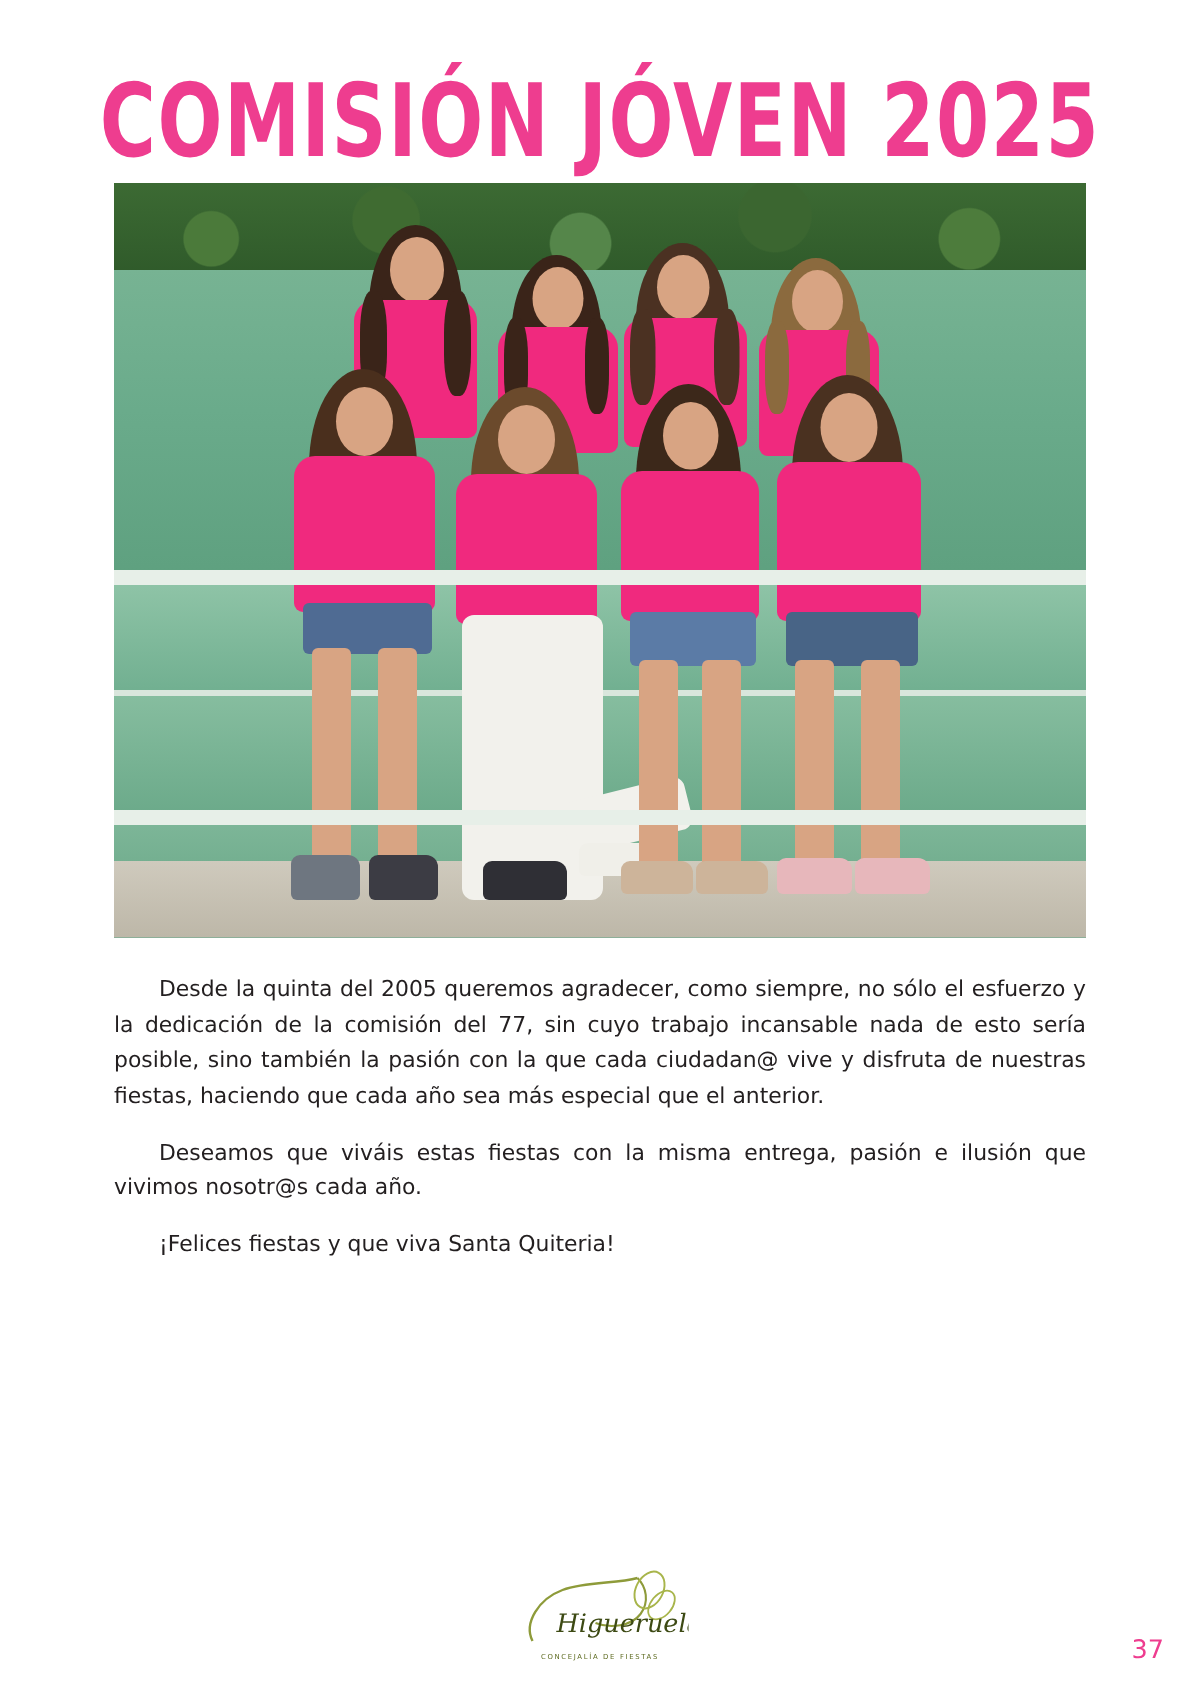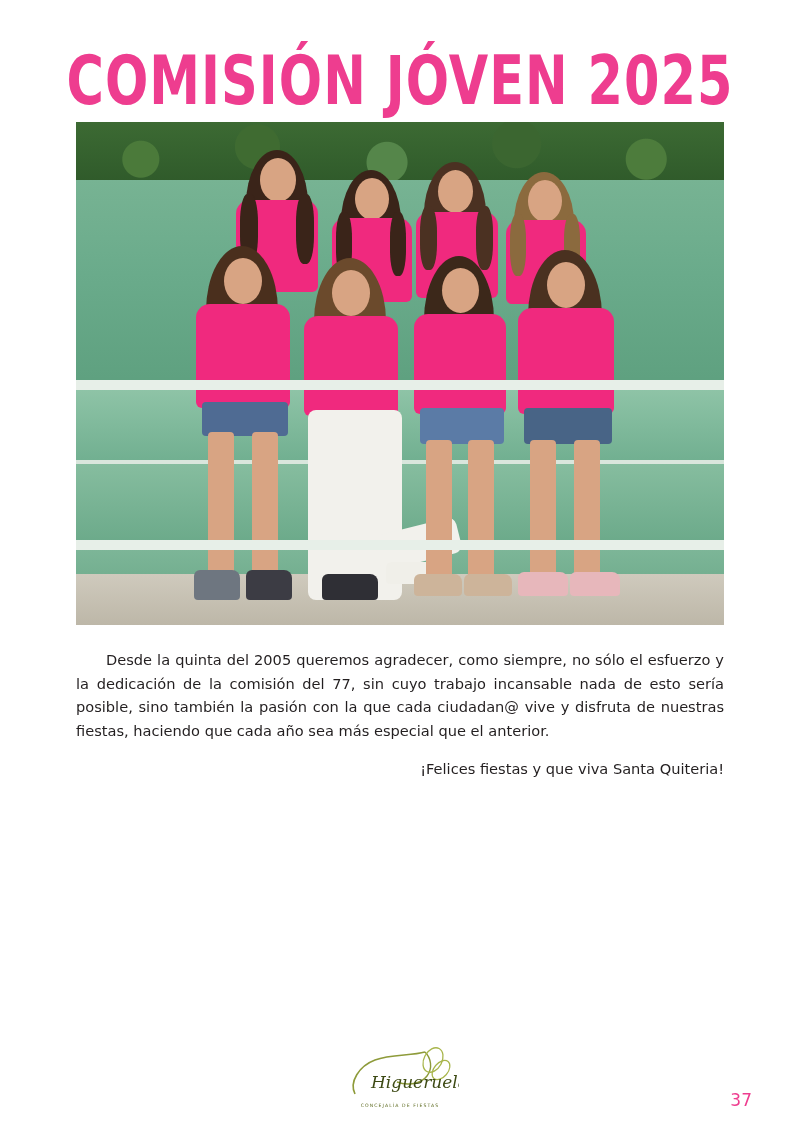--- a/index.html
+++ b/index.html
@@ -143,21 +143,21 @@
     line-height: 1.62;
     color: #231f20;
     text-align: justify;
   }
   .body-text p {
     margin: 0 0 14px 0;
     text-indent: 30px;
   }
   .closing {
     margin: 22px 0 0 0;
-    text-align: right;
+    text-align: left;
     text-indent: 0;
     font-size: 14.6px;
     color: #231f20;
   }
 
   
   .logo {
     position: absolute;
     left: 50%;
     transform: translateX(-50%);
@@ -171,21 +171,21 @@
     font-family: "DejaVu Sans", sans-serif;
     font-size: 4.6px;
     letter-spacing: 1.1px;
     color: #5e6b21;
     margin-top: 1px;
   }
 
   
   .page-number {
     position: absolute;
-    right: 48px;
+    right: 24px;
     bottom: 22px;
     font-family: "DejaVu Sans", sans-serif;
     font-size: 17px;
     color: #ee3d8f;
     font-weight: normal;
   }
 </style>
 </head>
 <body>
 
@@ -272,20 +272,21 @@
       <div class="shoe" style="left:442px; top:450px; width:50px; height:24px; background:#e7b7bb;"></div>
       <div class="shoe" style="left:494px; top:450px; width:50px; height:24px; background:#e7b7bb;"></div>
     </div>
 
     <div class="bench-edge" style="top:258px;"></div>
     <div class="bench-edge" style="top:418px;"></div>
   </div>
 
   <div class="body-text">
     <p>Desde la quinta del 2005 queremos agradecer, como siempre, no sólo el esfuerzo y la dedicación de la comisión del 77, sin cuyo trabajo incansable nada de esto sería posible, sino también la pasión con la que cada ciudadan@ vive y disfruta de nuestras fiestas, haciendo que cada año sea más especial que el anterior.</p>
+    <p>Deseamos que viváis estas fiestas con la misma entrega, pasión e ilusión que vivimos nosotr@s cada año.</p>
     <p class="closing">¡Felices fiestas y que viva Santa Quiteria!</p>
   </div>
 
   <div class="logo">
     <svg width="118" height="56" viewBox="0 0 118 56">
       <path d="M14 48 C8 36, 18 20, 34 14 C50 8, 70 10, 84 6" fill="none" stroke="#8e9b3a" stroke-width="1.6"></path>
       <path d="M84 6 C90 12, 92 22, 86 30 C80 38, 66 40, 56 36" fill="none" stroke="#8e9b3a" stroke-width="1.4"></path>
       <ellipse cx="92" cy="14" rx="9" ry="13" fill="none" stroke="#a8b54b" stroke-width="1.3" transform="rotate(28 92 14)"></ellipse>
       <ellipse cx="100" cy="24" rx="7" ry="11" fill="none" stroke="#a8b54b" stroke-width="1.2" transform="rotate(40 100 24)"></ellipse>
       <text x="30" y="42" font-family="DejaVu Serif, serif" font-style="italic" font-size="17" fill="#3d4a14">Higueruela</text>

